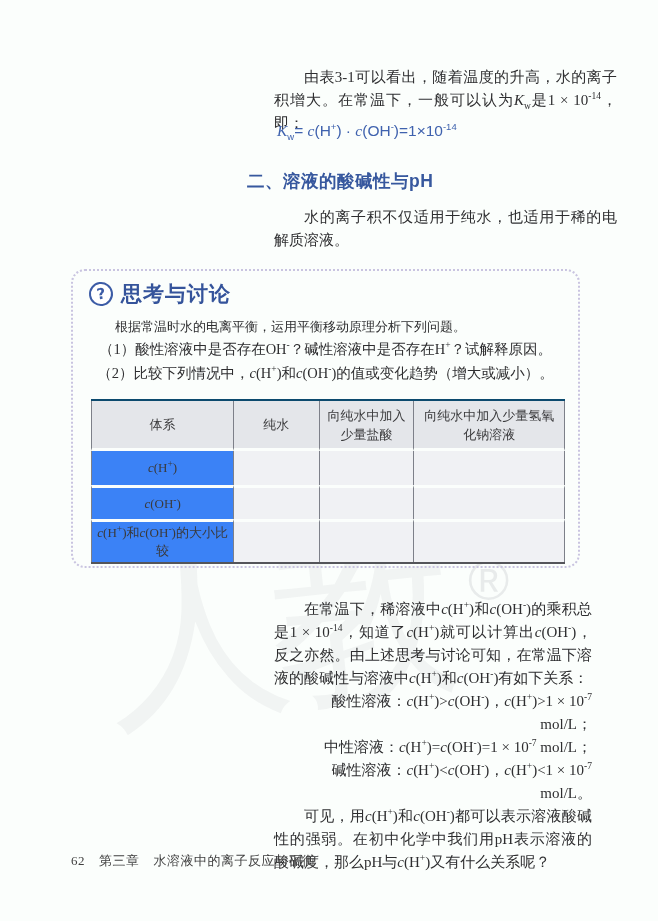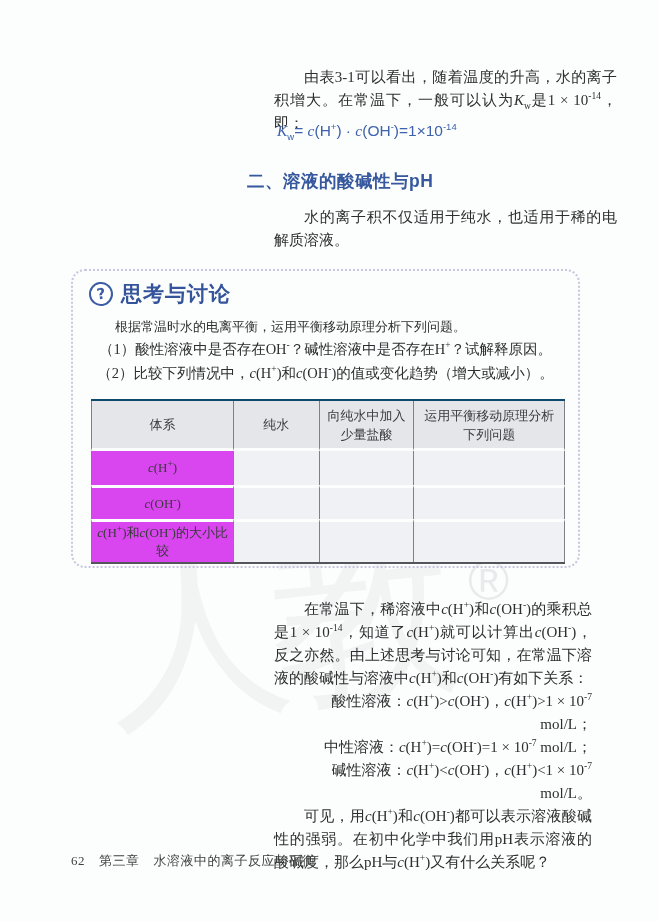--- a/index.html
+++ b/index.html
@@ -38,21 +38,21 @@
     font-size:21px; color:#35549b; letter-spacing:1px; }
   .dbox-intro { margin-top:7px; font-size:13px; line-height:23px; text-indent:2em; }
   .dbox-item { font-size:14.5px; line-height:23.5px;text-align:center; }
 
   
   table.dt { margin:14px auto 0 2px; width:474px; border-collapse:separate; border-spacing:0;
     border-top:2px solid #0c4a6e; border-bottom:2px solid #54555a; font-size:13px; color:#3a3a3c; }
   table.dt th, table.dt td { border-left:1px solid #7d8089; font-weight:normal; text-align:center; vertical-align:middle; }
   table.dt tr > *:last-child { border-right:1px solid #7d8089; }
   table.dt thead th { background:#e4e6ea; height:50px; padding:4px 6px; line-height:19px; border-bottom:3px solid #fbfefc; }
-  table.dt tbody th { background:#d946ef; height:34px; padding:2px 4px; }
+  table.dt tbody th { background:#3b82f6; height:34px; padding:2px 4px; }
   table.dt tbody td { background:#f0f1f4; }
   table.dt tbody tr + tr > * { border-top:3px solid #fbfefc; }
   .cw1{width:30%} .cw2{width:18%} .cw3{width:20%} .cw4{width:32%}
 
   
   .body-block { left:247px; top:598px; width:345px; }
   .rel { padding-left:2em; text-align:right; }
   sup { font-size:9.5px; vertical-align:super; line-height:0; }
   sub { font-size:9.5px; vertical-align:sub; line-height:0; }
 
@@ -85,21 +85,21 @@
     <div class="dbox-intro">根据常温时水的电离平衡，运用平衡移动原理分析下列问题。</div>
     <div class="dbox-item">（1）酸性溶液中是否存在OH<sup>-</sup>？碱性溶液中是否存在H<sup>+</sup>？试解释原因。</div>
     <div class="dbox-item">（2）比较下列情况中，<i>c</i>(H<sup>+</sup>)和<i>c</i>(OH<sup>-</sup>)的值或变化趋势（增大或减小）。</div>
 
     <table class="dt">
       <thead>
         <tr>
           <th class="cw1">体系</th>
           <th class="cw2">纯水</th>
           <th class="cw3">向纯水中加入少量盐酸</th>
-          <th class="cw4">运用平衡移动原理分析下列问题</th>
+          <th class="cw4">向纯水中加入少量氢氧化钠溶液</th>
         </tr>
       </thead>
       <tbody>
         <tr>
           <th><i>c</i>(H<sup>+</sup>)</th>
           <td></td>
           <td></td>
           <td></td>
         </tr>
         <tr>

